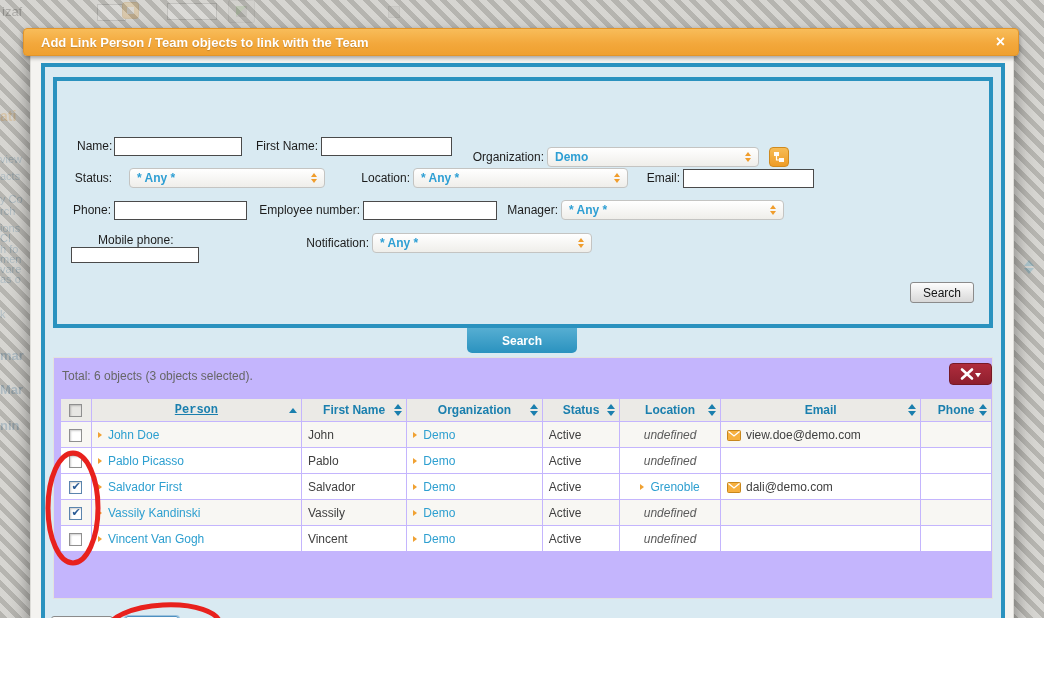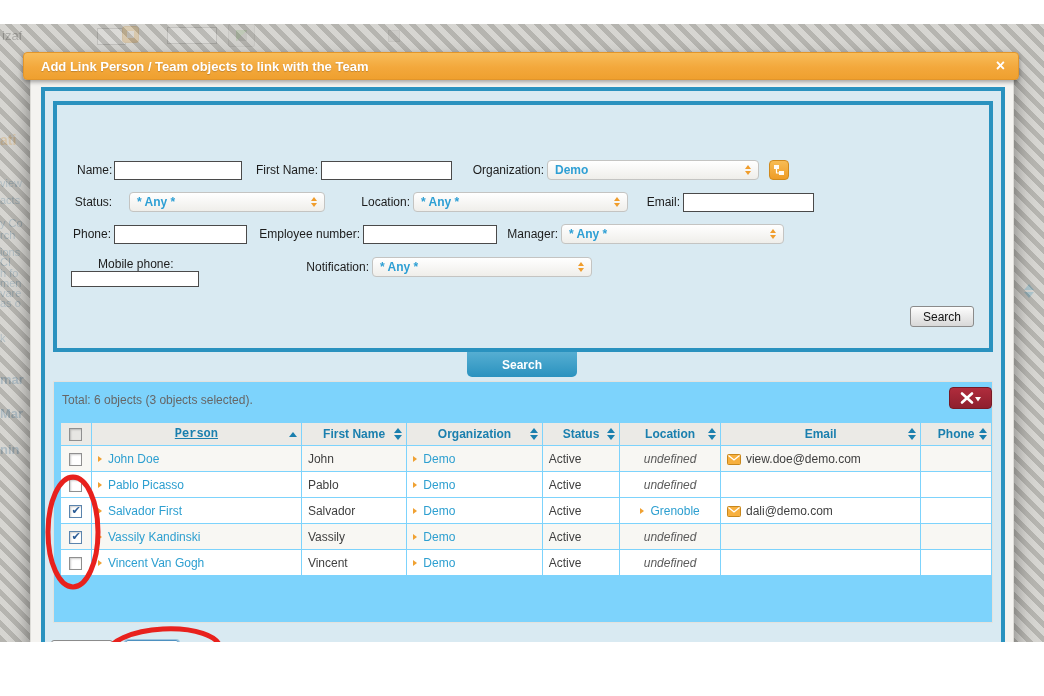--- a/index.html
+++ b/index.html
@@ -1,17 +1,17 @@
 <!DOCTYPE html>
 <html><head>
 <meta charset="utf-8">
 <style>
   * { box-sizing: border-box; margin: 0; padding: 0; }
   html,body { width:1044px; height:696px; font-family:"Liberation Sans", sans-serif; }
-  .stage { position:relative; width:1044px; height:618px; overflow:hidden; background:#e9e8e4;margin-top:24px; }
+  .stage { position:relative; width:1044px; height:618px; overflow:hidden; background:#e9e8e4; }
 
   
   .bg-page { position:absolute; inset:0; z-index:0; }
   .bg-toptext { position:absolute; left:2px; top:4px; font-size:13px; color:#2b2b2b; }
   .bg-box { position:absolute; background:#fff; border:1px solid #8a8a8a; }
   .bx1 { left:97px; top:4px; width:29px; height:17px; }
   .bx2 { left:167px; top:3px; width:50px; height:17px; }
   .oicn { position:absolute; left:122px; top:2px; width:17px; height:17px; border-radius:3px;
           background:linear-gradient(#f7bc55,#ef9d27); border:1px solid #d08a1e; }
   .oicn:after { content:""; position:absolute; left:4px; top:4px; width:7px; height:7px; background:#fff; opacity:.85; }
@@ -53,41 +53,41 @@
   .tinput { height:19px; background:#fff; border:1px solid #4a4a4a; font-size:12px; padding:0 3px; }
   .dd { height:20px; background:linear-gradient(#ffffff,#efeeea); border:1px solid #c4c4c2; border-radius:4px;
         display:flex; align-items:center; position:relative; cursor:pointer; }
   .dd .val { font-size:12px; font-weight:bold; color:#2e9fd4; padding-left:7px; }
   .arr { position:absolute; right:7px; display:flex; flex-direction:column; gap:2px; }
   .arr i { width:0; height:0; border-left:3px solid transparent; border-right:3px solid transparent; }
   .arr .u { border-bottom:4px solid #f09d2c; }
   .arr .d { border-top:4px solid #f09d2c; }
   #fg-name   { left:20px;  top:55px; }  #fg-name label   { width:34px; }
   #fg-first  { left:184px; top:55px; }  #fg-first label  { width:77px; }
-  #fg-org    { left:399px; top:55px; }  #fg-org label    { width:88px; }
+  #fg-org    { left:399px; top:66px; }  #fg-org label    { width:88px; }
   #fg-status { left:4px;   top:87px; }  #fg-status label { width:65px;text-align:center; }
   #fg-loc    { left:284px; top:87px; }  #fg-loc label    { width:69px; }
   #fg-email  { left:552px; top:87px; }  #fg-email label  { width:71px; }
   #fg-phone  { left:14px;  top:119px; } #fg-phone label  { width:40px; }
   #fg-emp    { left:199px; top:119px; } #fg-emp label    { width:104px; }
   #fg-mgr    { left:414px; top:119px; } #fg-mgr label    { width:87px; }
   #fg-mobile { left:14px;  top:152px;flex-direction:column; } #fg-mobile label { width:80px; }
   #fg-notif  { left:239px; top:152px; } #fg-notif label  { width:73px; }
   .orgbtn { width:20px; height:20px; margin-left:10px; border-radius:4px; border:1px solid #d08a1e;
             background:linear-gradient(#f7bc55,#ee9c26); display:flex; align-items:center; justify-content:center; cursor:pointer; }
 
   .btn { background:linear-gradient(#fdfdfd,#d8d8d8); border:1px solid #8b8b8b; border-radius:3px;
          font-family:"Liberation Sans",sans-serif; font-size:12px; color:#141414; cursor:pointer; }
   .search-btn { position:absolute; left:853px; top:201px; width:64px; height:21px; }
 
   .searchtab { position:absolute; left:436px; top:293px; width:110px; height:25px;
                background:linear-gradient(#56aed2,#2a92bf); color:#fff; font-weight:bold; font-size:12px;
                display:flex; align-items:center; justify-content:center; border-radius:0 0 5px 5px; cursor:pointer; }
 
-  .results { position:absolute; left:22px; top:322px; width:940px; height:242px; background:#7dd3fc; border:1px solid #e3e2de; }
+  .results { position:absolute; left:22px; top:322px; width:940px; height:242px; background:#c4b5fd; border:1px solid #e3e2de; }
   .total { position:absolute; left:8px; top:11px; font-size:12px; color:#666; }
   .toolsbtn { position:absolute; left:895px; top:5px; width:43px; height:22px; border-radius:4px;
               background:linear-gradient(#b02c3c,#8e1f2e); border:1px solid #761a26;
               display:flex; align-items:center; justify-content:center; cursor:pointer; }
 
   table.grid { position:absolute; left:6px; top:40px; border-collapse:separate; border-spacing:1px; table-layout:fixed; }
   .grid th { background:#ebeae6; height:22px; font-size:12px; color:#1a7fae; font-weight:bold; padding:0; }
   .grid .thc { display:flex; align-items:center; justify-content:center; position:relative; height:100%; }
   .grid .sortarr { position:absolute; right:4px; display:flex; flex-direction:column; gap:2px; }
   .grid .sortarr i { width:0; height:0; border-left:4px solid transparent; border-right:4px solid transparent; }

